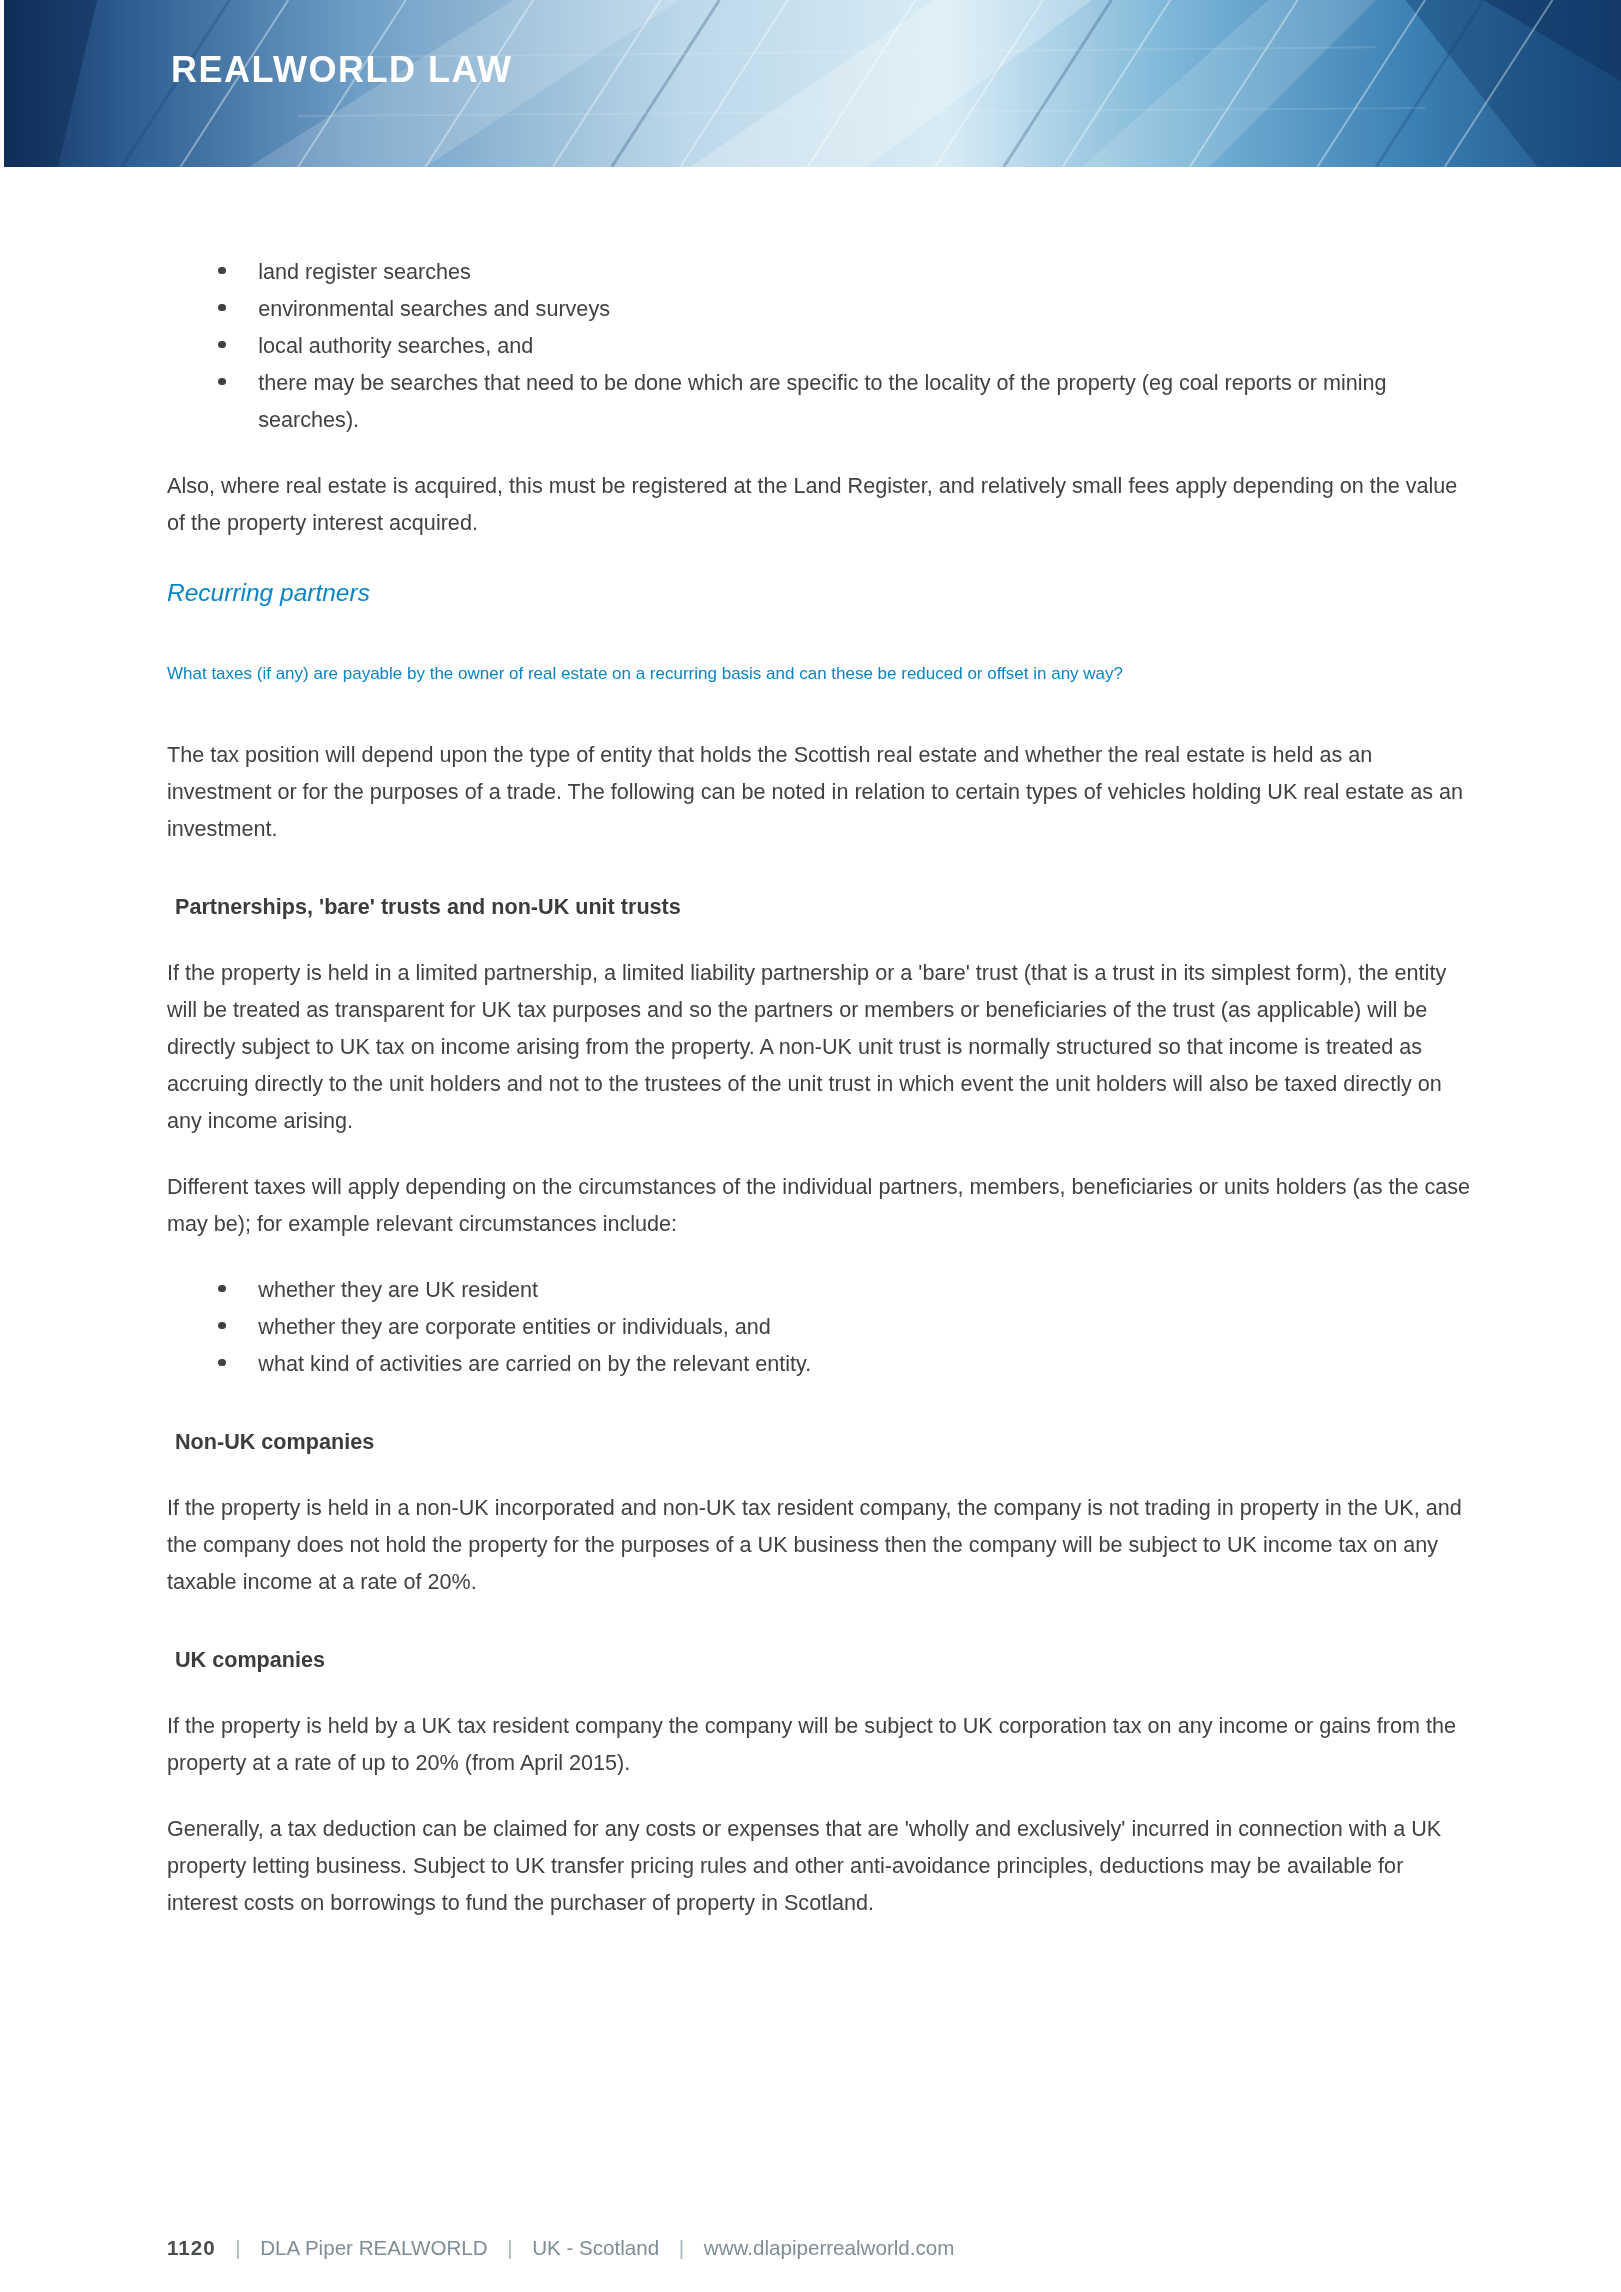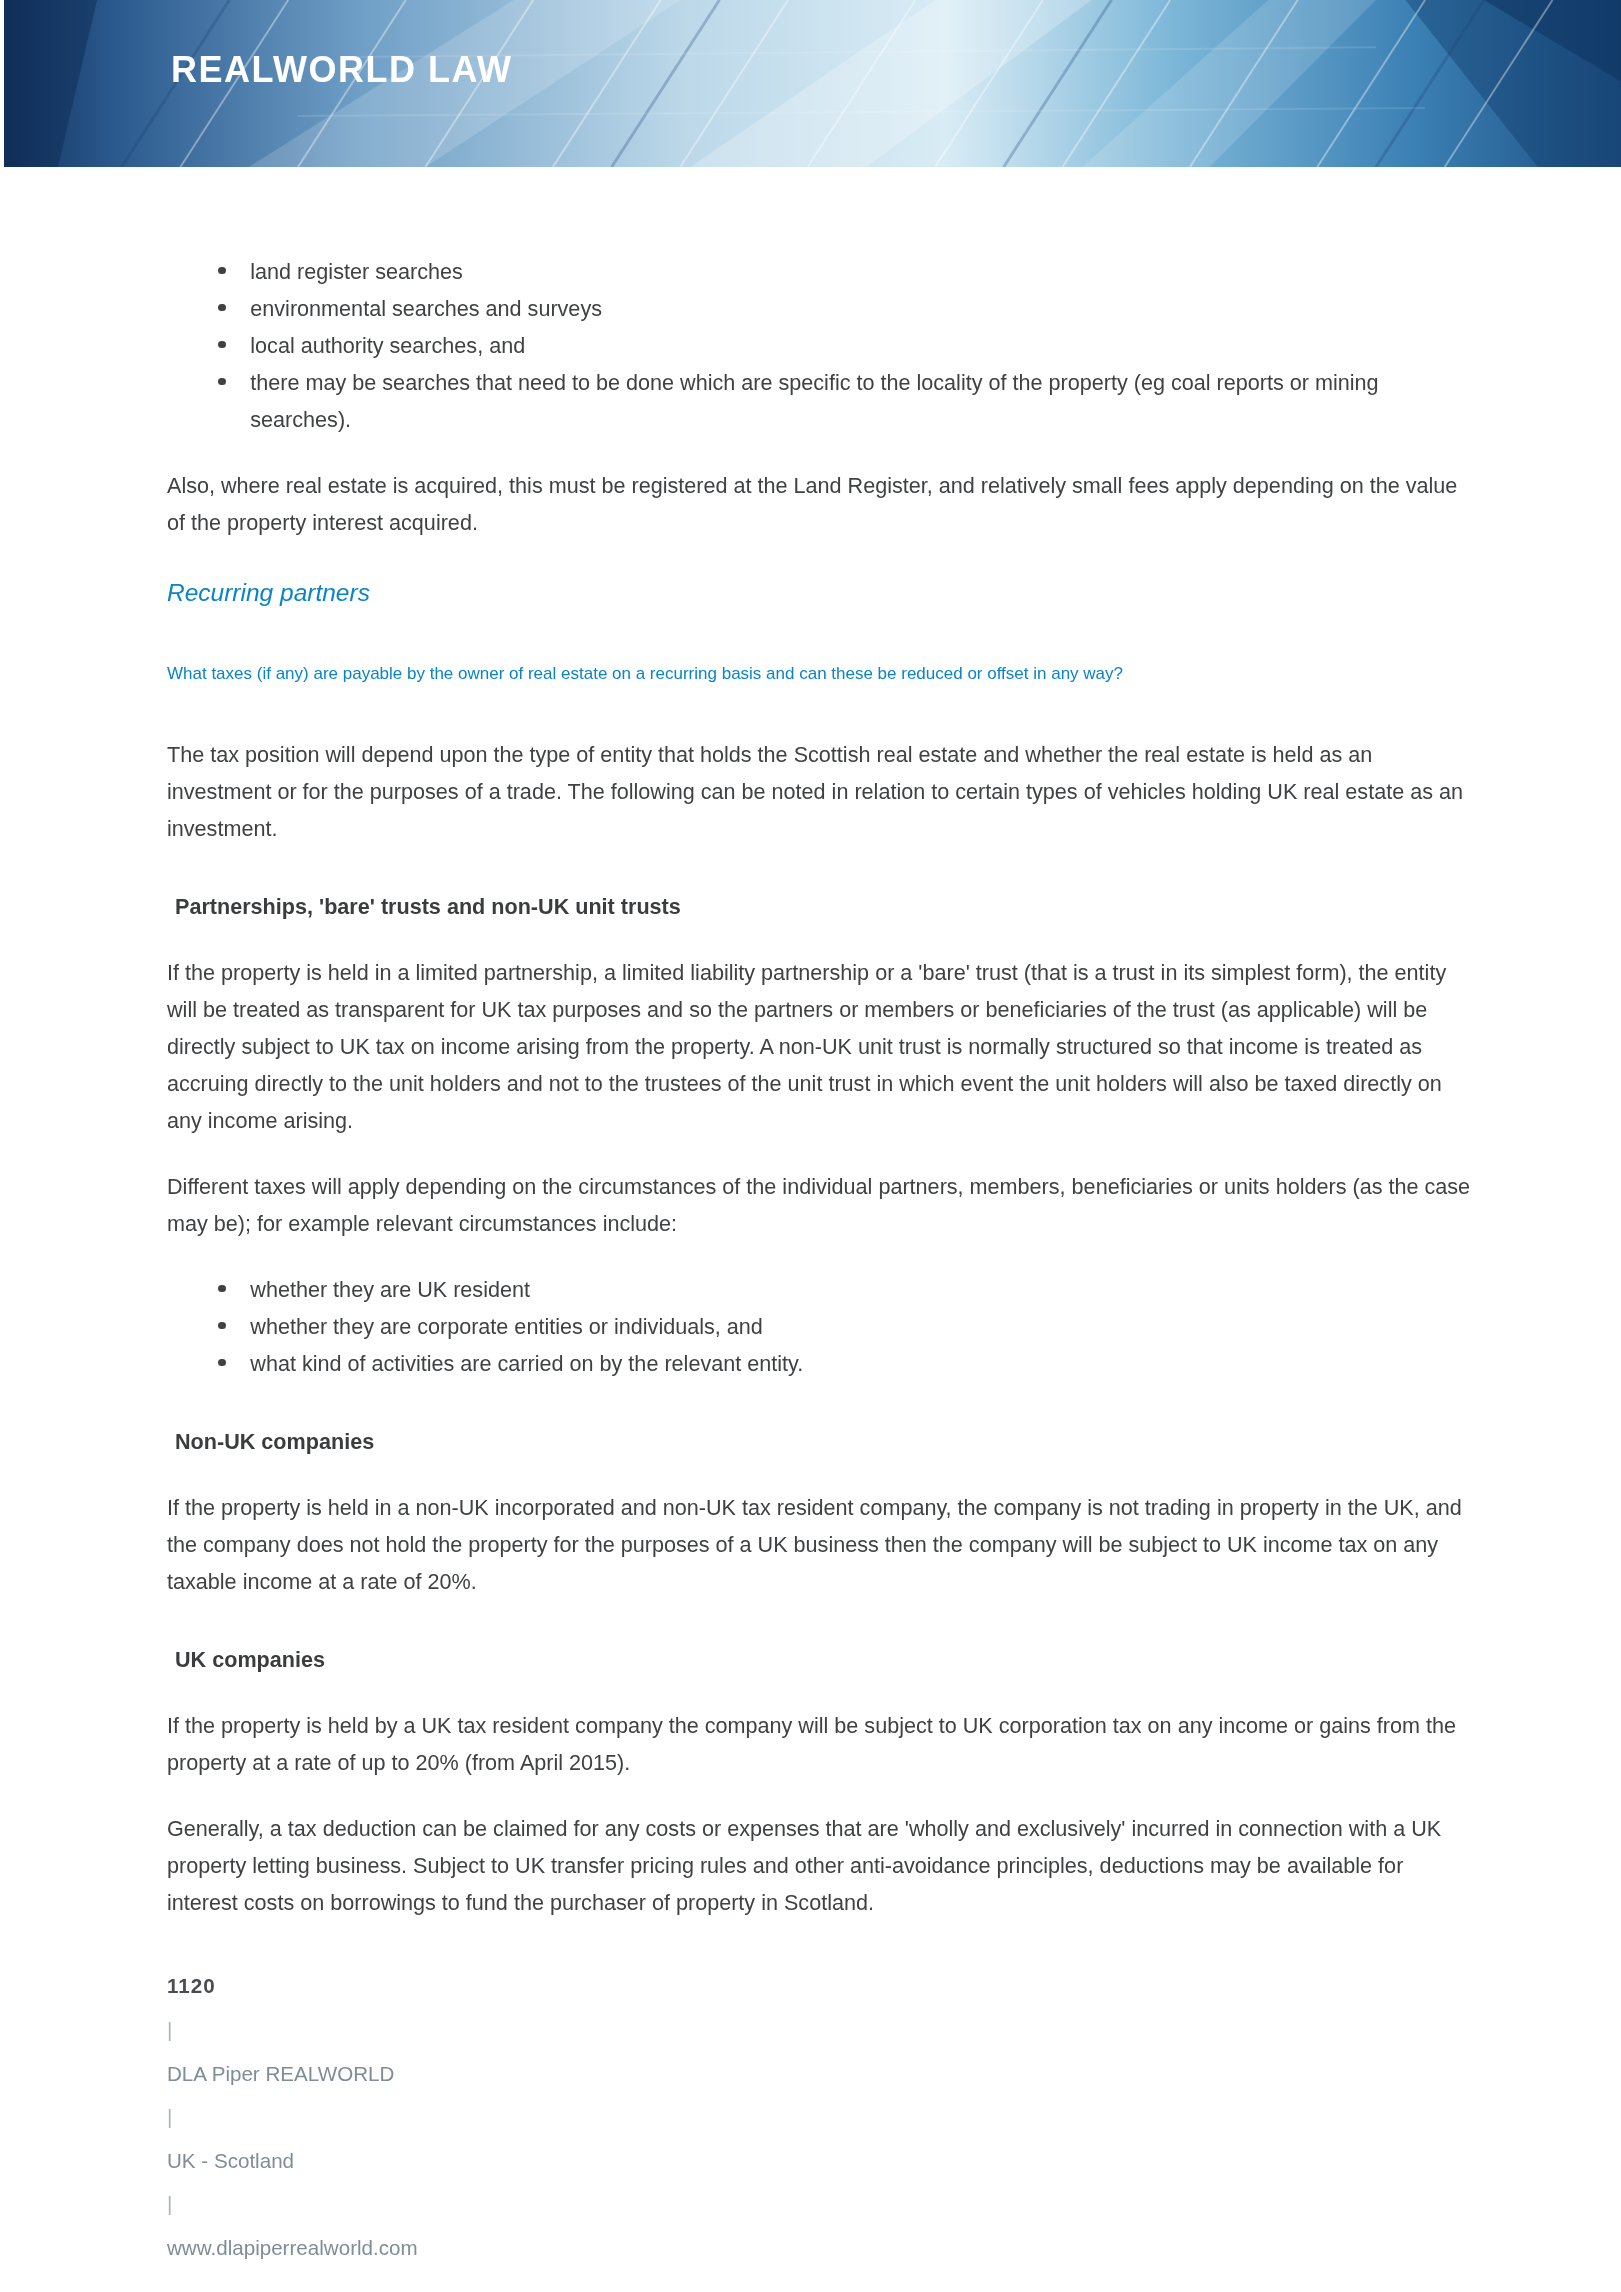--- a/index.html
+++ b/index.html
@@ -38,21 +38,21 @@
     position: absolute;
     top: 253px;
     left: 167px;
     width: 1304px;
     font-size: 21.6px;
     line-height: 37px;
   }
   .content p { margin: 0 0 29px 0; }
 
   ul.bullets { list-style: none; margin: 0 0 29px 0; }
-  ul.bullets li { display: flex; padding-left: 51px; }
+  ul.bullets li { display: flex; padding-left: 51px; gap: 8px; }
   .dot {
     flex: 0 0 7.8px;
     width: 7.8px; height: 7.8px;
     border-radius: 50%;
     background: #3f4142;
     margin-top: 13.7px;
     margin-right: 24.5px;
   }
 
   .section-label {
@@ -80,21 +80,20 @@
   .footer {
     position: absolute;
     left: 167px;
     bottom: 33px;
     font-size: 20.6px;
     color: #7f8d96;
     display: flex;
     align-items: baseline;
     gap: 19.6px;
     white-space: nowrap;
-    flex-direction: column;
   }
   .footer .pageno { font-weight: 700; color: #4a4d4f; letter-spacing: 1px; }
   .footer .sep { color: #aab5bb; }
   .footer .site { color: #7f8d96; text-decoration: none; }
 </style>
 </head>
 <body>
 
 <div class="page">
 

